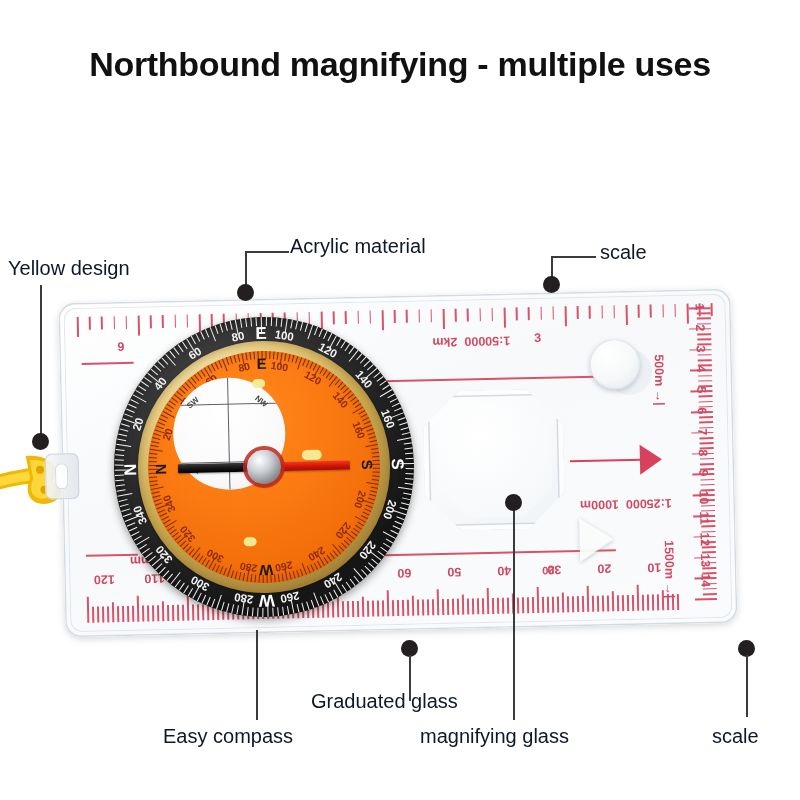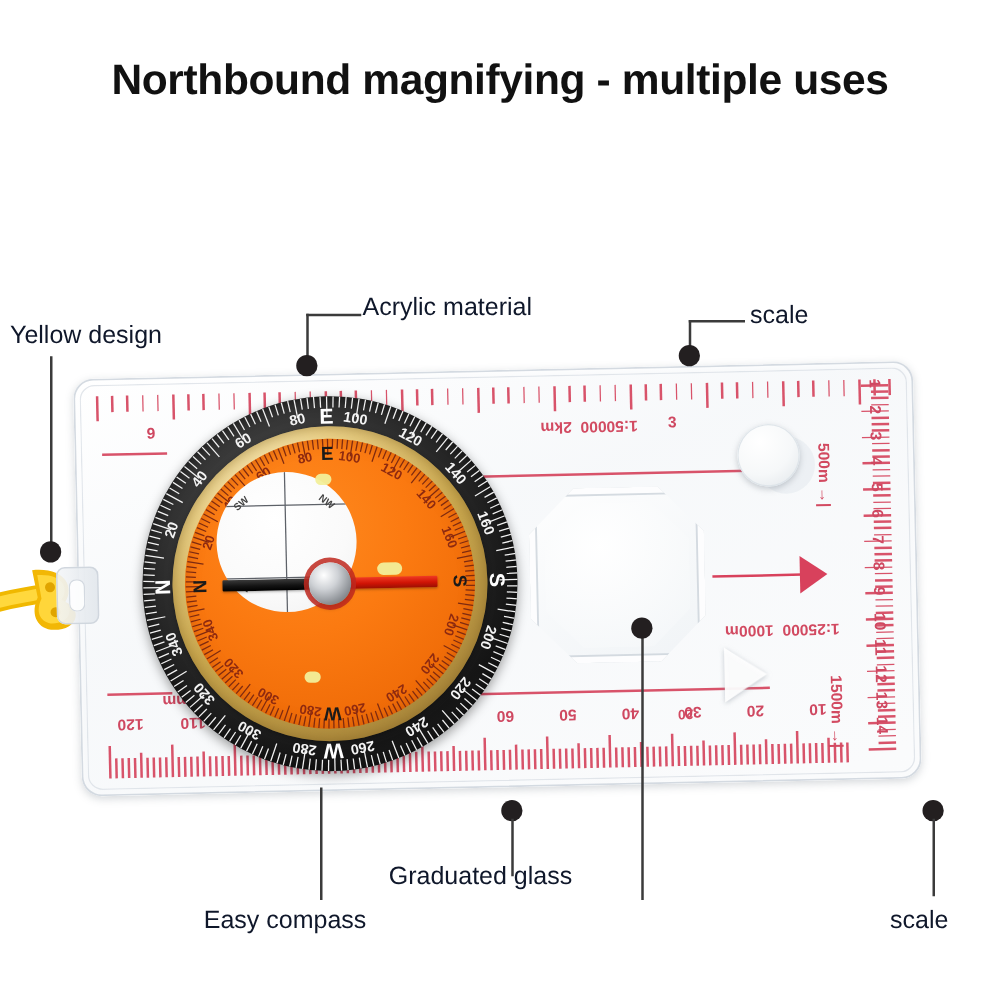--- a/index.html
+++ b/index.html
@@ -936,18 +936,19 @@
 
   <div class="dot" style="left:401px;top:640px;"></div>
   <div class="lead v" style="left:409px;top:655px;height:46px;"></div>
   <div class="label" style="left:311px;top:690px;">Graduated glass</div>
 
   <div class="lead v" style="left:256px;top:630px;height:90px;"></div>
   <div class="label" style="left:163px;top:725px;">Easy compass</div>
 
   <div class="lead v" style="left:513px;top:505px;height:215px;"></div>
   <div class="dot" style="left:505px;top:494px;"></div>
+  <div class="label" style="left:420px;top:725px;">magnifying glass</div>
 
   <div class="dot" style="left:738px;top:640px;"></div>
   <div class="lead v" style="left:746px;top:655px;height:62px;"></div>
   <div class="label" style="left:712px;top:725px;">scale</div>
 
 </div>
 
 </body></html>

